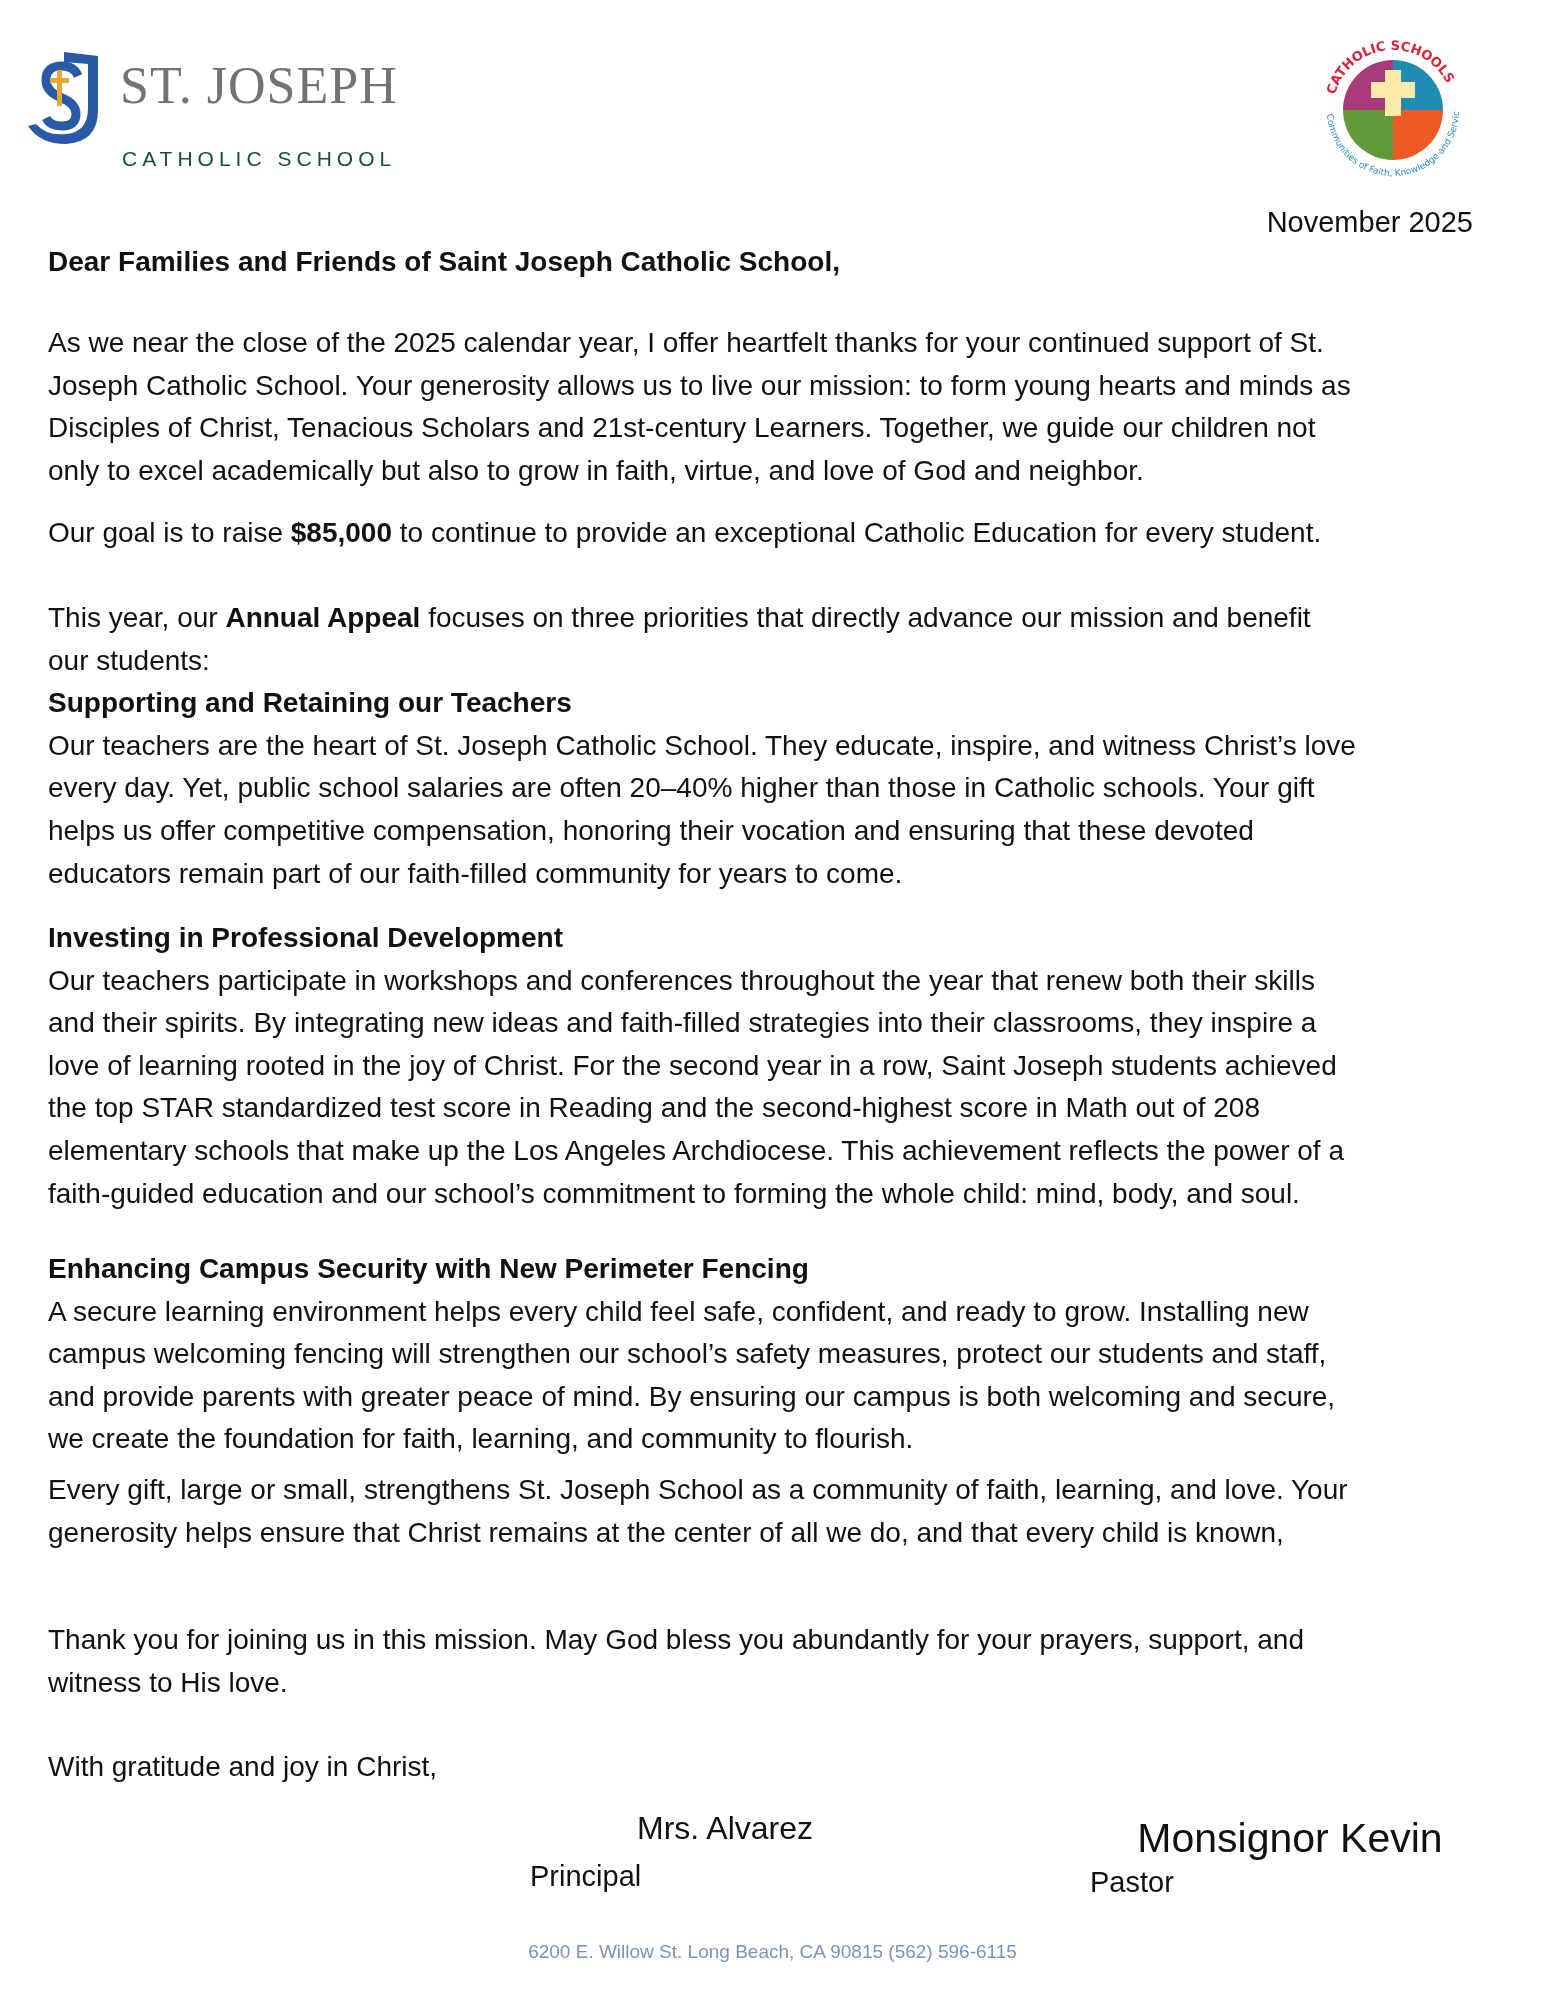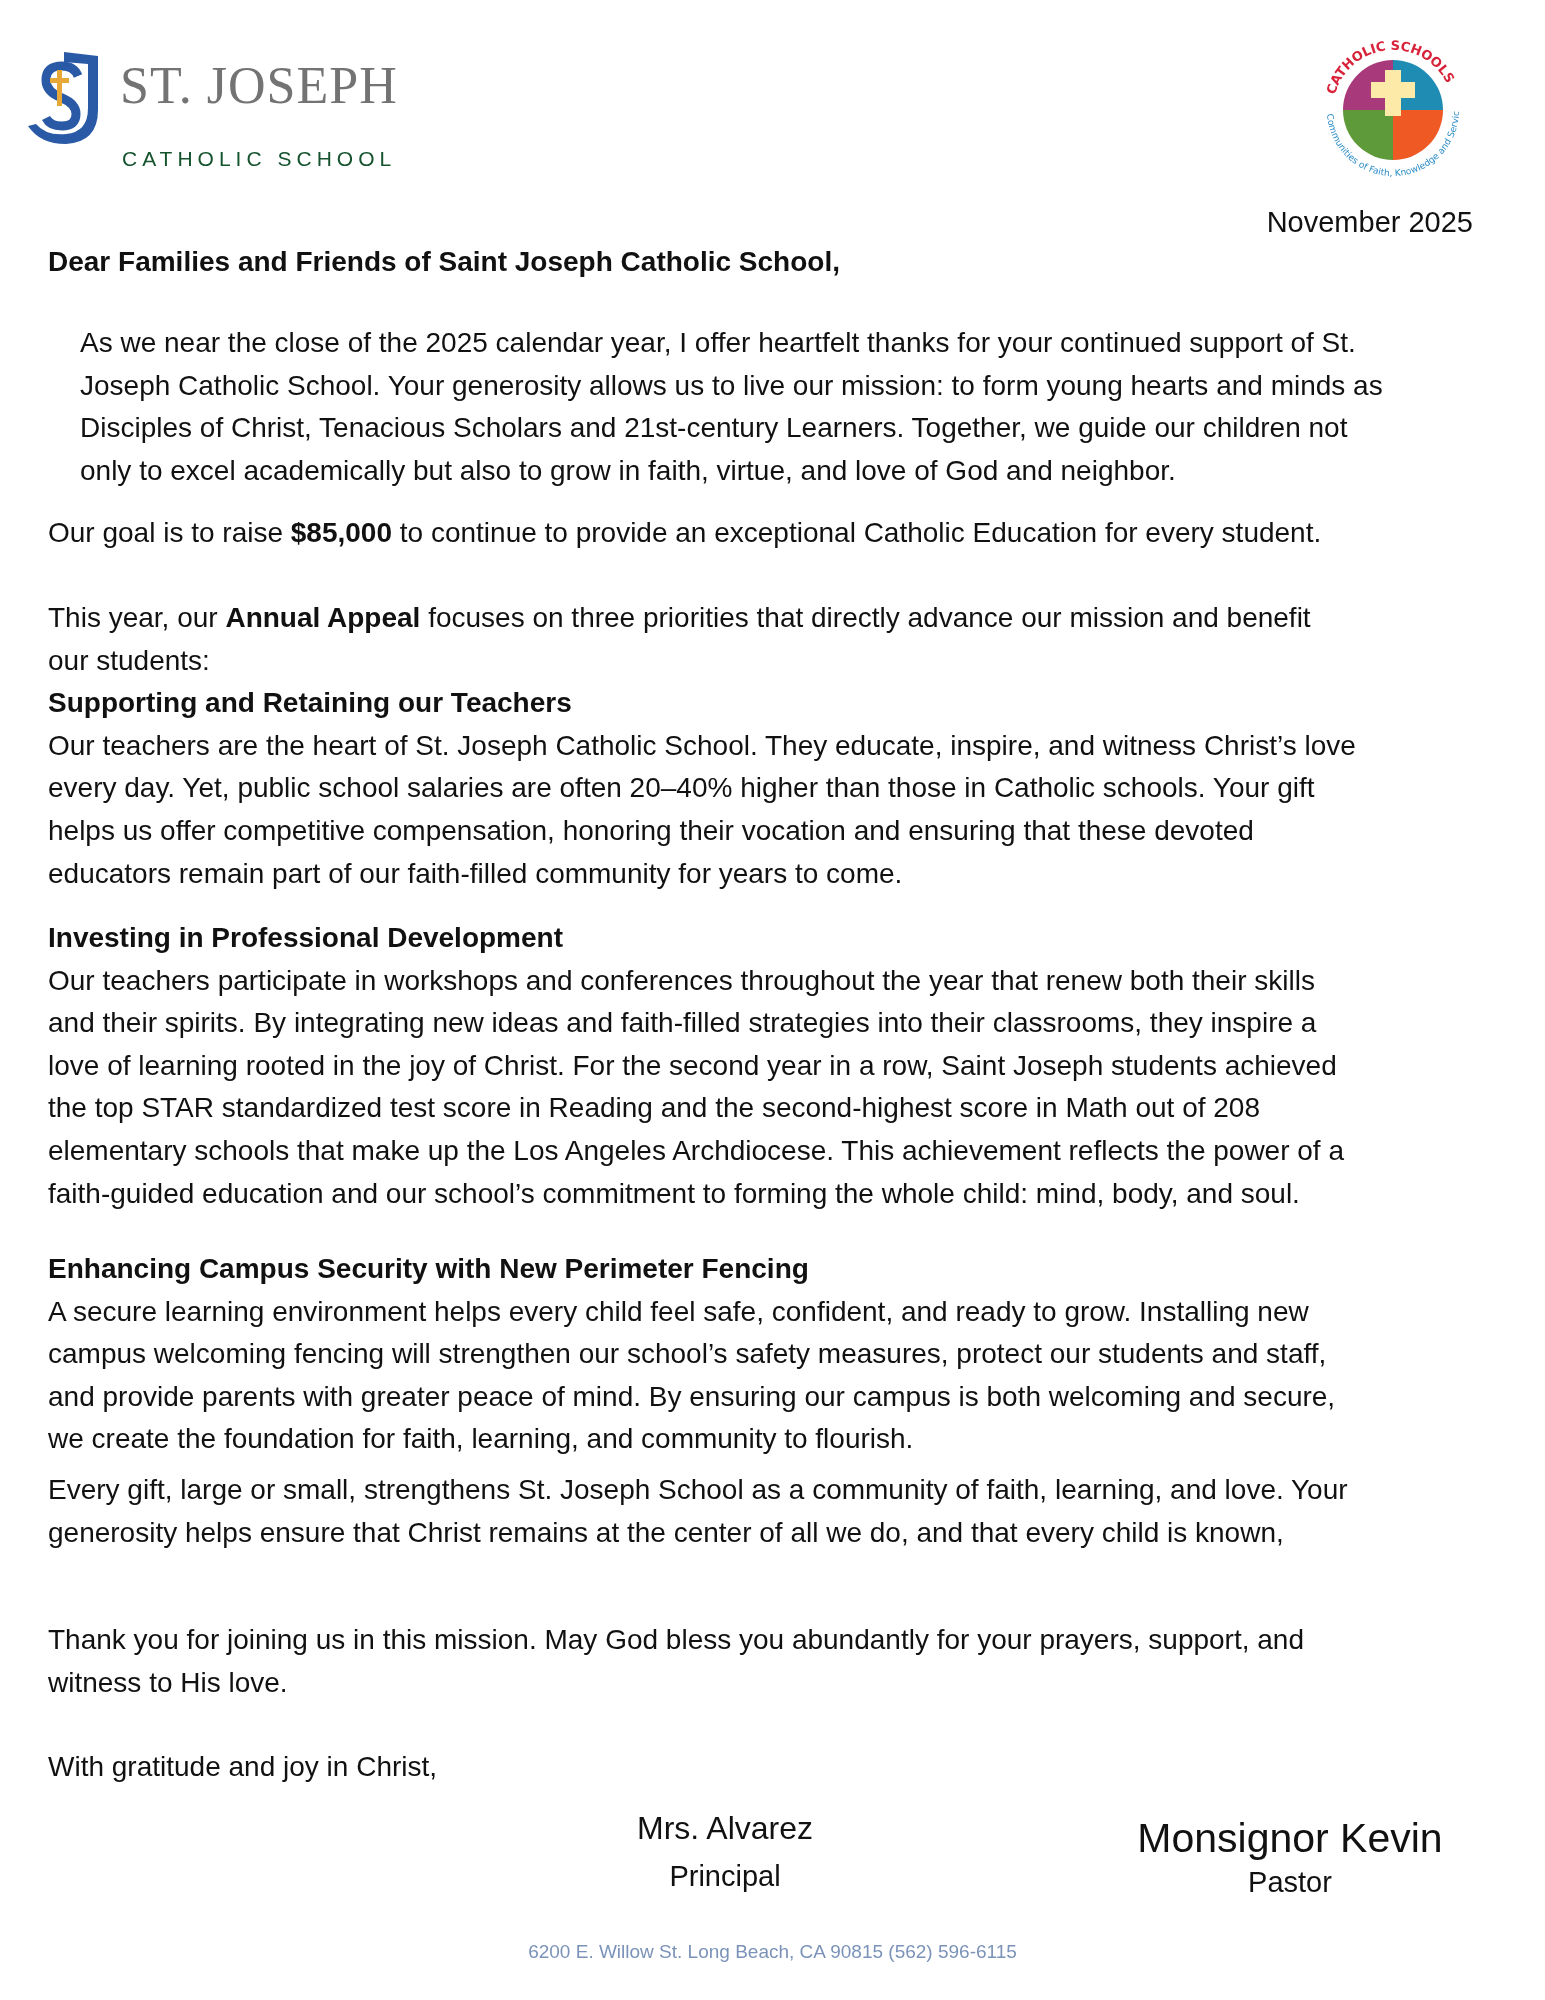--- a/index.html
+++ b/index.html
@@ -9,21 +9,21 @@
   .logo-left { left: 26px; top: 48px; width: 360px; height: 100px; }
   .logo-text1 { position: absolute; left: 94px; top: 10px; font-size: 52px; color: #737373;
                 font-family: "Liberation Serif", "DejaVu Serif", serif; letter-spacing: 1px; line-height: 56px; white-space: nowrap; }
   .logo-text2 { position: absolute; left: 96px; top: 66px; font-size: 21px; color: #14532d;
                 letter-spacing: 5px; line-height: 24px; white-space: nowrap; margin-top: 33px; }
   .logo-right { left: 1313px; top: 30px; width: 160px; height: 160px; }
   .date { right: 72px; top: 203px; font-size: 29px; line-height: 38px; white-space: nowrap; }
   .text { left: 48px; font-size: 28px; line-height: 42.6px; white-space: nowrap; }
   .bold { font-weight: bold; }
   .sig-name { font-size: 32px; line-height: 52px; text-align: center; white-space: nowrap; }
-  .sig-title { font-size: 29px; line-height: 36px; text-align: center; white-space: nowrap; }
+  .sig-title { font-size: 29px; line-height: 36px; white-space: nowrap; }
   .footer { left: 0; width: 1545px; top: 1940px; text-align: center; font-size: 19px; color: #7b93b8; line-height: 24px; }
   .line { display: block; }
 </style>
 </head>
 <body>
 
 <div class="abs logo-left">
   <svg width="80" height="100" viewBox="0 0 80 100" style="position:absolute;left:0;top:0;">
     <path d="M38 4 L72 8 L72 62 Q72 94 40 96 Q14 96 2 78 L10 76 Q20 88 40 86 Q62 84 62 60 L62 16 L38 14 Z" fill="#2a5aa6"></path>
     <path d="M52 28 Q48 18 36 18 Q20 18 20 32 Q20 44 36 50 Q50 56 50 66 Q50 78 36 78 Q24 78 20 70" fill="none" stroke="#2a5aa6" stroke-width="9"></path>
@@ -53,21 +53,21 @@
     </g>
     <text font-size="13" font-weight="bold" fill="#d8223a" font-family="DejaVu Sans, sans-serif"><textPath href="#arcTop" startOffset="8%">CATHOLIC SCHOOLS</textPath></text>
     <text font-size="9" fill="#2d8cc6" font-family="DejaVu Sans, sans-serif"><textPath href="#arcBot" startOffset="2%">Communities of Faith, Knowledge and Service</textPath></text>
   </svg>
 </div>
 
 <div class="abs date">November 2025</div>
 
 <div class="abs text bold" style="top:241px;">Dear Families and Friends of Saint Joseph Catholic School,</div>
 
-<div class="abs text" style="top:322px;margin-left:32px;">
+<div class="abs text" style="top:322px;">
   <span class="line">As we near the close of the 2025 calendar year, I offer heartfelt thanks for your continued support of St.</span>
   <span class="line">Joseph Catholic School. Your generosity allows us to live our mission: to form young hearts and minds as</span>
   <span class="line">Disciples of Christ, Tenacious Scholars and 21st-century Learners. Together, we guide our children not</span>
   <span class="line">only to excel academically but also to grow in faith, virtue, and love of God and neighbor.</span>
 </div>
 
 <div class="abs text" style="top:512px;">
   <span>Our goal is to raise </span><span class="bold">$85,000</span><span> to continue to provide an exceptional Catholic Education for every student.</span>
 </div>
 

